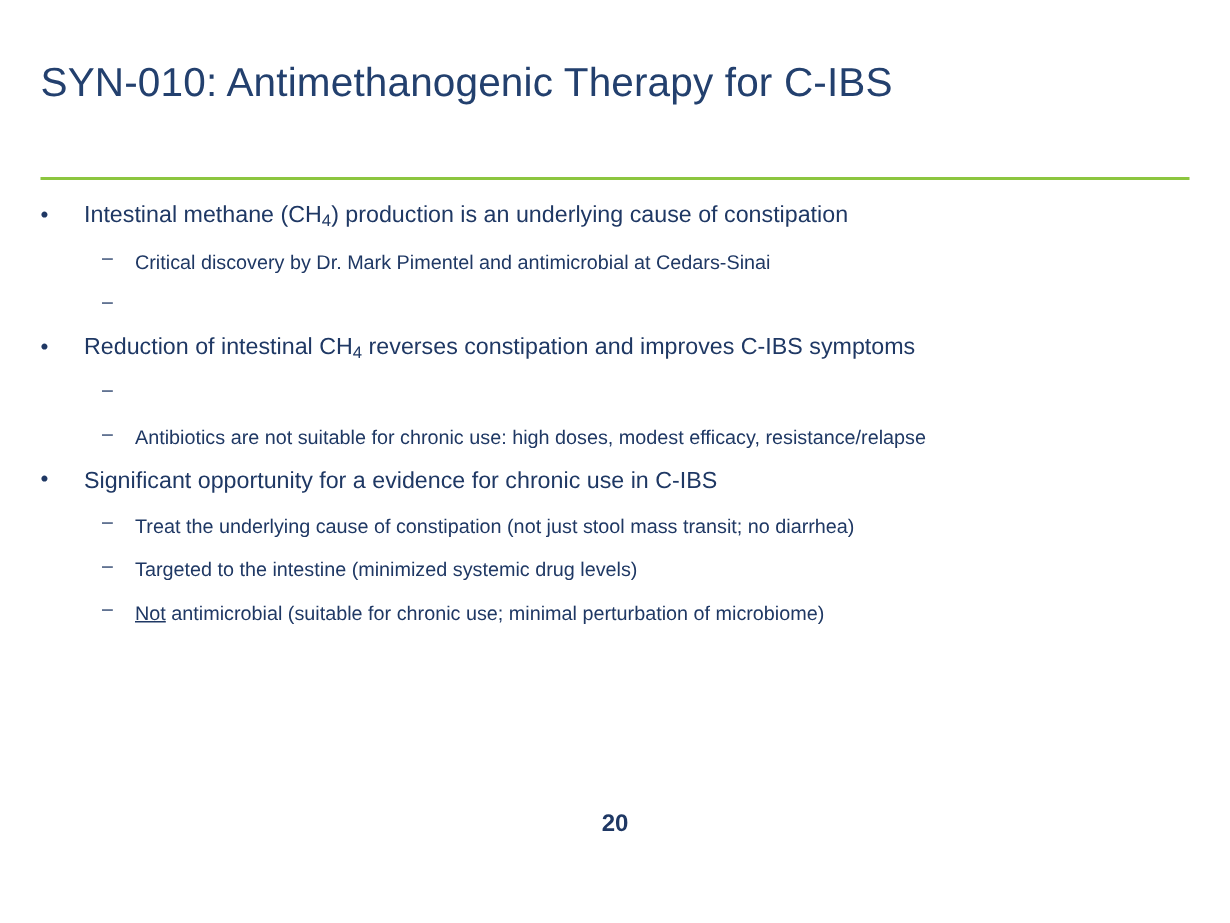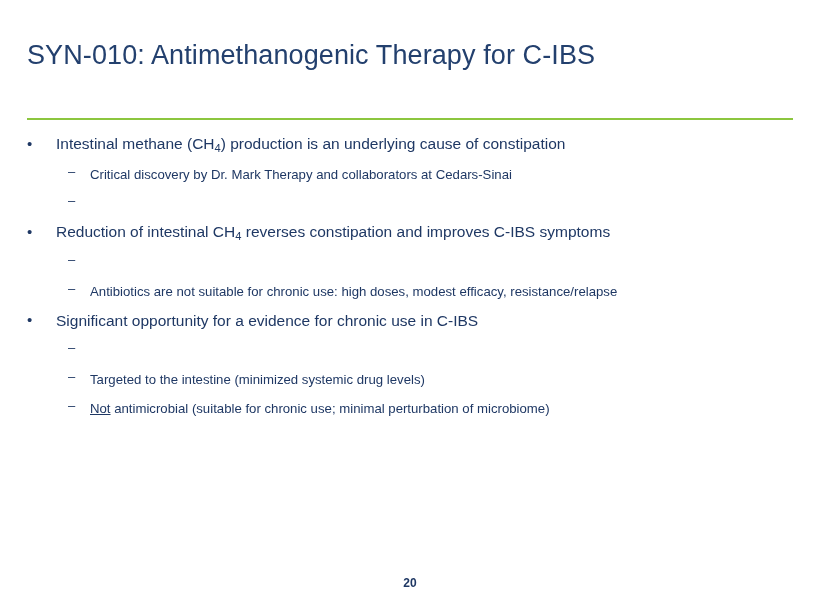--- a/index.html
+++ b/index.html
@@ -89,23 +89,23 @@
     font-size: 0.72em;
     vertical-align: -0.25em;
   }
   .u {
     text-decoration: underline;
   }
   .page-number {
     position: absolute;
     left: 0;
     right: 0;
-    top: 576px;
+    top: 541px;
     text-align: center;
-    font-size: 12px;
+    font-size: 16px;
     font-weight: bold;
     color: #1f3864;
   }
   .logo {
     position: absolute;
     right: 22px;
     top: 556px;
     width: 212px;
     height: 44px;
   }
@@ -143,21 +143,21 @@
   <div class="title-rule"></div>
 
   <div class="body-block">
     <div id="bullet-list">
         <div class="l1">
           <span class="bullet">•</span>
           <span class="txt"><span>Intestinal methane (CH</span><sub>4</sub><span>) production is an underlying cause of constipation</span></span>
         </div>
         <div class="l2">
           <span class="dash">–</span>
-          <span class="txt"><span>Critical discovery by Dr. Mark Therapy and collaborators at Cedars-Sinai</span></span>
+          <span class="txt"><span>Critical discovery by Dr. Mark Pimentel and antimicrobial at Cedars-Sinai</span></span>
         </div>
         <div class="l2">
           <span class="dash">–</span>
         </div>
         <div class="l1">
           <span class="bullet">•</span>
           <span class="txt"><span>Reduction of intestinal CH</span><sub>4</sub><span> reverses constipation and improves C-IBS symptoms</span></span>
         </div>
         <div class="l2">
           <span class="dash">–</span>
@@ -165,20 +165,21 @@
         <div class="l2">
           <span class="dash">–</span>
           <span class="txt"><span>Antibiotics are not suitable for chronic use: high doses, modest efficacy, resistance/relapse</span></span>
         </div>
         <div class="l1">
           <span class="bullet">•</span>
           <span class="txt"><span>Significant opportunity for a evidence for chronic use in C-IBS</span></span>
         </div>
         <div class="l2">
           <span class="dash">–</span>
+          <span class="txt"><span>Treat the underlying cause of constipation (not just stool mass transit; no diarrhea)</span></span>
         </div>
         <div class="l2">
           <span class="dash">–</span>
           <span class="txt"><span>Targeted to the intestine (minimized systemic drug levels)</span></span>
         </div>
         <div class="l2">
           <span class="dash">–</span>
           <span class="txt"><span class="u">Not</span><span> antimicrobial (suitable for chronic use; minimal perturbation of microbiome)</span></span>
         </div>
       </div>

